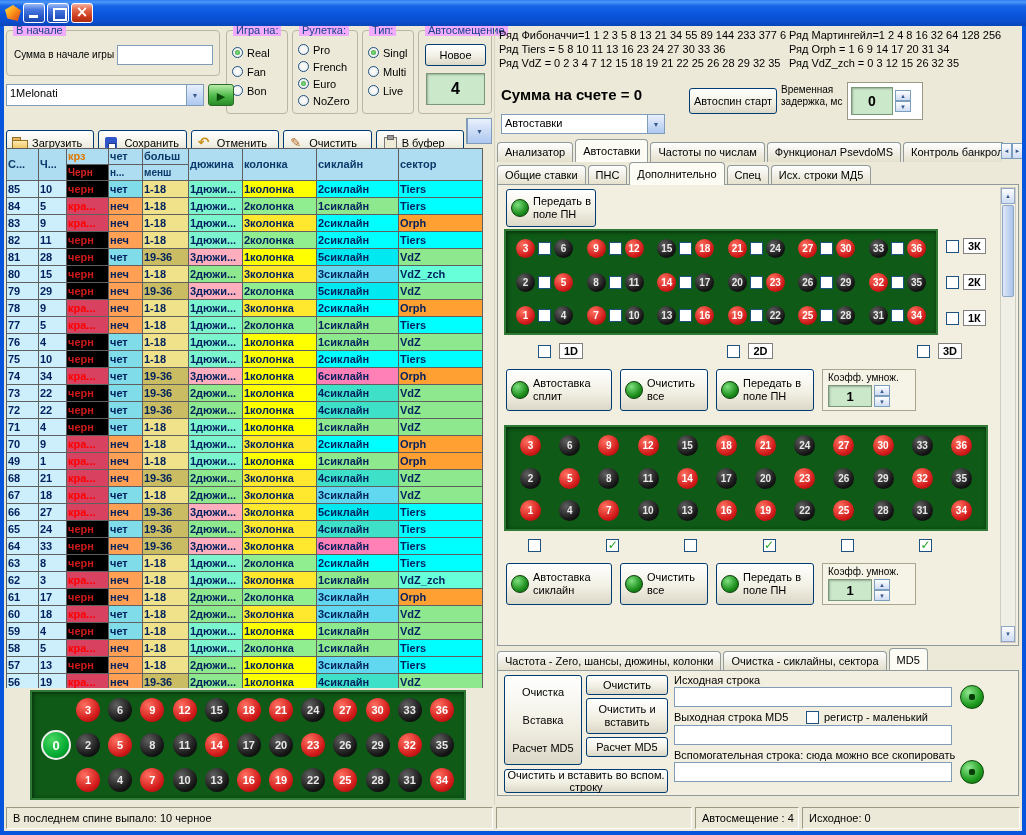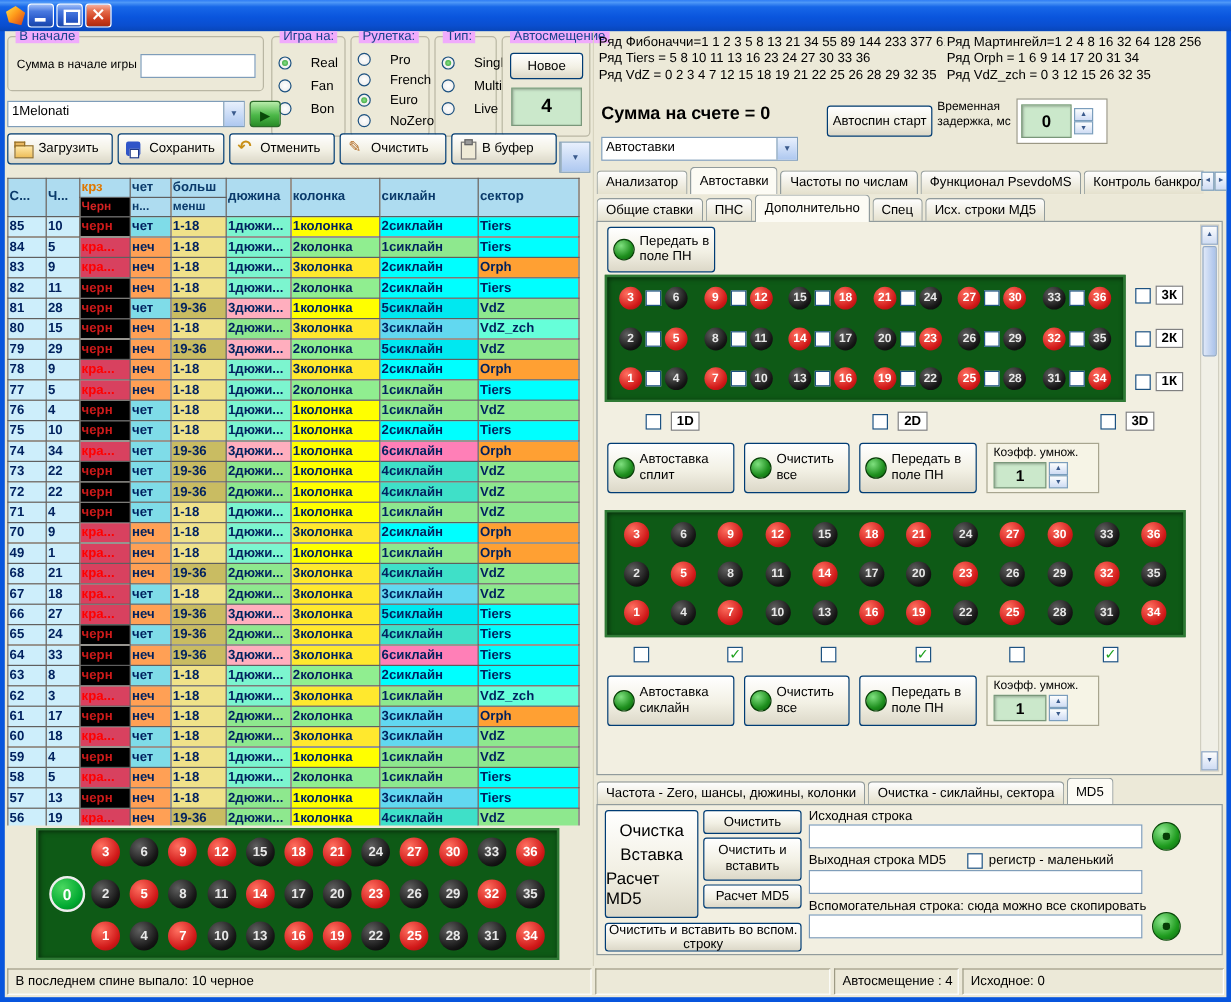--- a/index.html
+++ b/index.html
@@ -24,37 +24,37 @@
 .gt{position:absolute;top:-7px;left:6px;background:#f0abfc;padding:0 3px;color:#16418c;font-size:11px;white-space:nowrap;}
 .g-start{left:2px;top:4px;width:214px;height:46px;}
 .slabel{position:absolute;left:7px;top:18px;font-size:10px;}
 .g-start .inp{position:absolute;left:110px;top:14px;width:96px;height:20px;}
 .g-game{left:222px;top:4px;width:62px;height:84px;padding:12px 5px 2px;}
 .g-roul{left:288px;top:4px;width:66px;height:84px;padding:10px 5px 2px;}
 .g-type{left:358px;top:4px;width:52px;height:84px;padding:12px 5px 2px;}
 .g-shift{left:414px;top:4px;width:74px;height:84px;}
 .g-shift .btn{position:absolute;left:6px;top:13px;width:61px;height:22px;}
 .g-shift .gdisp{position:absolute;left:7px;top:42px;width:59px;height:32px;font-size:16px;}
-.radio-row{display:flex;align-items:center;gap:16px;height:19px;}
+.radio-row{display:flex;align-items:center;gap:4px;height:19px;}
 .g-roul .radio-row{height:17px;}
 .radio{width:11px;height:11px;border-radius:50%;border:1px solid #1d5281;background:radial-gradient(#fff,#e8e8e8);position:relative;flex:none;}
 .radio.sel::after{content:"";position:absolute;inset:2px;border-radius:50%;background:radial-gradient(#8ae08a,#2a9a2a);}
 .rlbl{font-size:11px;}
 
 .inp{border:1px solid #7f9db9;background:#fff;font:11px "Liberation Sans",sans-serif;padding:0 3px;}
 .btn{border:1px solid #003c74;border-radius:3px;background:linear-gradient(#fff,#f2f0e4 55%,#dcd8c8);font:11px "Liberation Sans",sans-serif;color:#000;display:flex;align-items:center;justify-content:center;cursor:default;}
 .combo{display:flex;border:1px solid #7f9db9;background:#fff;align-items:stretch;}
 .combo .val{flex:1;padding:2px 3px;font-size:11px;white-space:nowrap;overflow:hidden;}
 .combo .arr{width:17px;border-left:1px solid #7f9db9;background:linear-gradient(#e8f0fd,#aec8f0);display:flex;align-items:center;justify-content:center;color:#3a5a8c;}
 .combo .arr::before{content:"▼";font-size:7px;}
 .preset{position:absolute;left:2px;top:58px;width:198px;height:22px;}
 .playbtn{position:absolute;left:204px;top:58px;width:26px;height:22px;border:1px solid #2a6a28;border-radius:3px;
   background:linear-gradient(#b8ecaa,#4cb848 55%,#2a8c28);display:flex;align-items:center;justify-content:center;}
 .playbtn .ply::before{content:"▶";color:#0a4a0a;font-size:11px;}
-.toolbar{position:absolute;left:2px;top:85px;width:458px;height:26px;display:flex;gap:4px;}
+.toolbar{position:absolute;left:2px;top:104px;width:458px;height:26px;display:flex;gap:4px;}
 .tbbtn{flex:1;gap:4px;justify-content:flex-start;padding:0 5px;}
 .mini-combo{position:absolute;left:462px;top:92px;width:26px;height:26px;}
 .mini-combo .arr{width:100%;}
 
 .ic{width:16px;height:15px;position:relative;flex:none;display:inline-block;}
 .ic-open-folder-icon::before{content:"";position:absolute;left:0;top:1px;width:7px;height:4px;background:#e8b760;border:1px solid #93702a;border-bottom:none;}
 .ic-open-folder-icon::after{content:"";position:absolute;left:0;top:4px;width:14px;height:9px;background:linear-gradient(#ffe9a8,#edbe5a);border:1px solid #93702a;}
 .ic-save-disk-icon::before{content:"";position:absolute;left:1px;top:1px;width:12px;height:12px;background:#3055c8;border-radius:2px;}
 .ic-save-disk-icon::after{content:"";position:absolute;left:4px;top:7px;width:6px;height:6px;background:#fff;border:1px solid #203a88;}
 .ic-undo-icon::before{content:"↶";position:absolute;left:1px;top:-2px;font:bold 14px "DejaVu Sans",sans-serif;color:#c89018;}
@@ -149,21 +149,21 @@
 .sxchecks{position:absolute;left:30px;top:354px;width:404px;display:flex;justify-content:space-between;}
 .vscroll{position:absolute;top:2px;right:2px;bottom:2px;width:16px;background:#f0efe6;border:1px solid #d0cec0;display:flex;flex-direction:column;}
 .sbtn{height:16px;border:1px solid #90a8c8;background:linear-gradient(#fdfdfd,#cfdcf4);display:flex;align-items:center;justify-content:center;color:#3a5a8c;flex:none;}
 .sbtn.up::before{content:"▲";font-size:6px;}
 .sbtn.down::before{content:"▼";font-size:6px;}
 .sbtn.down{margin-top:auto;}
 .sthumb{height:92px;margin:1px;background:linear-gradient(90deg,#dfe8f8,#aac2ea);border:1px solid #90a8c8;border-radius:2px;}
 
 .md5panel{position:absolute;left:2px;top:644px;width:522px;height:126px;border:1px solid #919b9c;background:#f2efe1;}
 .bigbtn{position:absolute;left:6px;top:4px;width:78px;height:90px;border:1px solid #003c74;border-radius:3px;
-  background:linear-gradient(#fff,#f2f0e4 55%,#dcd8c8);display:flex;flex-direction:column;align-items:center;justify-content:center;gap:4px;font-size:14px;}
+  background:linear-gradient(#fff,#f2f0e4 55%,#dcd8c8);display:flex;flex-direction:column;align-items:center;justify-content:center;gap:16px;font-size:11px;}
 .b-clear{position:absolute;left:88px;top:4px;width:82px;height:20px;}
 .b-clearpaste{position:absolute;left:88px;top:27px;width:82px;height:36px;white-space:normal;line-height:1.15;text-align:center;}
 .b-calc{position:absolute;left:88px;top:66px;width:82px;height:20px;}
 .flbl{position:absolute;font-size:11px;white-space:nowrap;}
 .l1{left:176px;top:3px;}
 .f1{position:absolute;left:176px;top:16px;width:278px;height:20px;}
 .g1{left:462px;top:14px;}
 .l2{left:176px;top:40px;}
 .c2{position:absolute;left:308px;top:40px;}
 .caselbl{left:326px;top:40px;}

